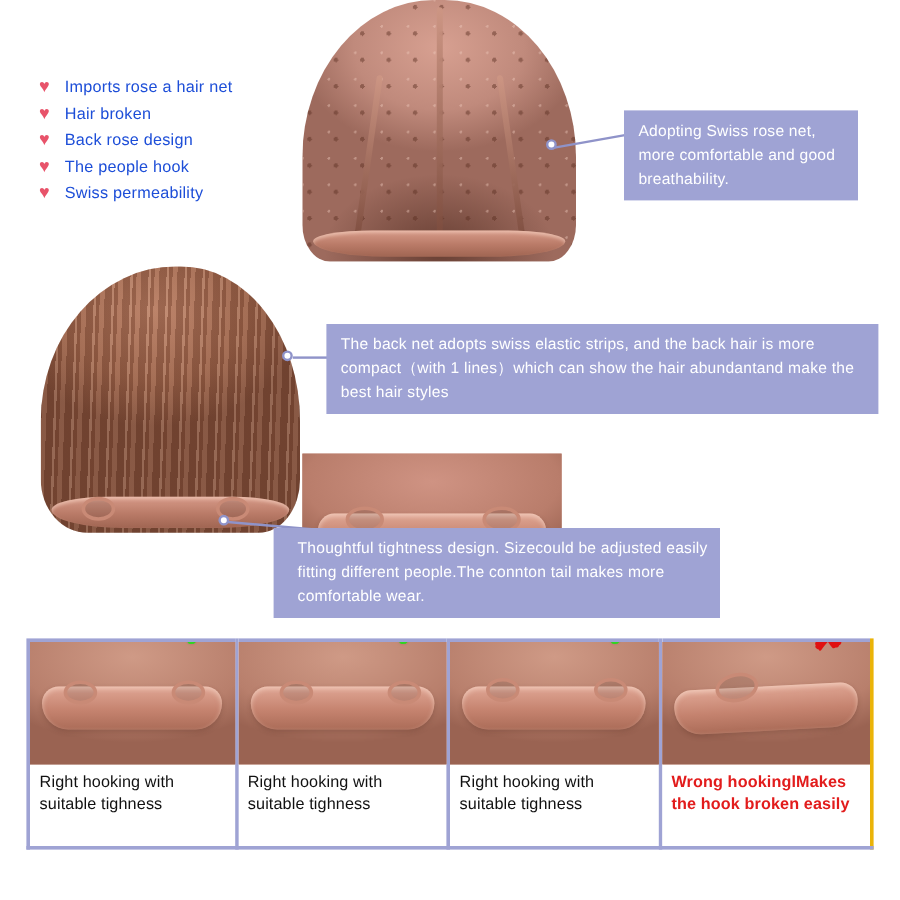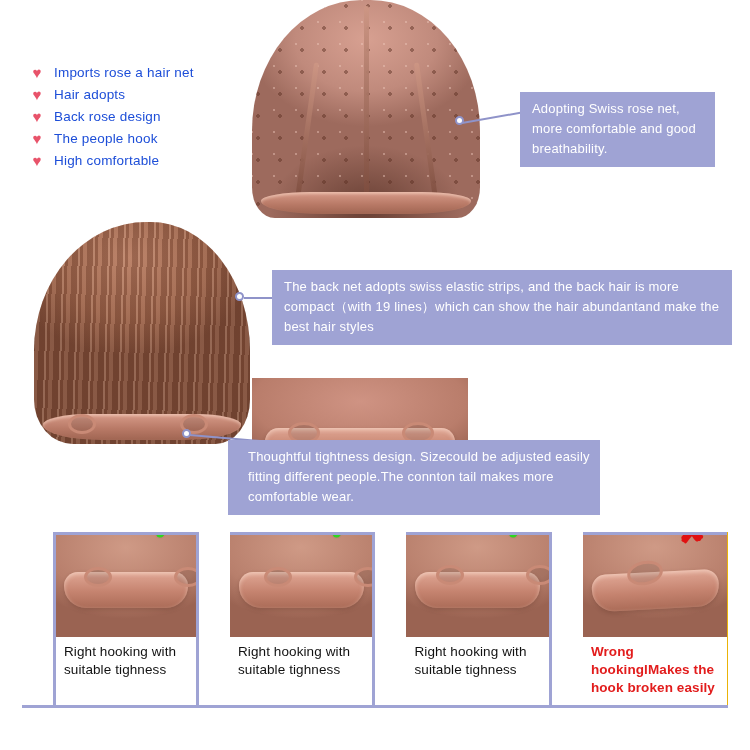--- a/index.html
+++ b/index.html
@@ -177,21 +177,20 @@
     height: 176px;
     display: flex;
     gap: 0;
   }
   .cmp-cell {
     width: 176.5px;
     box-sizing: border-box;
     border-right: 3px solid #9fa3d4;
     position: relative;
     background: #ffffff;
-    margin-left: 31px;
   }
   .cmp-cell:first-child { border-left: 3px solid #9fa3d4; }
   .cmp-photo {
     position: relative;
     height: 102px;
     overflow: hidden;
     background:
       radial-gradient(ellipse 80% 70% at 50% 12%, #cf9a86, #b87f6c 70%, #9a6352 100%),
       linear-gradient(180deg, #c68f7d, #a86d5a);
     border-top: 3px solid #9fa3d4;
@@ -234,50 +233,50 @@
     <div class="band-bottom" style="height:22px;"></div>
   </div>
 
   <div class="abs" id="feature-list">
     <div class="feature-row">
       <span class="heart-icon">♥</span>
       <span class="feature-label">Imports rose a hair net</span>
     </div>
     <div class="feature-row">
       <span class="heart-icon">♥</span>
-      <span class="feature-label">Hair adopts</span>
+      <span class="feature-label">Hair broken</span>
     </div>
     <div class="feature-row">
       <span class="heart-icon">♥</span>
       <span class="feature-label">Back rose design</span>
     </div>
     <div class="feature-row">
       <span class="heart-icon">♥</span>
       <span class="feature-label">The people hook</span>
     </div>
     <div class="feature-row">
       <span class="heart-icon">♥</span>
-      <span class="feature-label">High comfortable</span>
+      <span class="feature-label">Swiss permeability</span>
     </div>
   </div>
 
   <div class="abs dot" style="left:455px; top:116px;"></div>
   <div class="abs connector" style="left:462px; top:122px; width:62px; transform:rotate(-10deg);"></div>
   <div class="abs callout" id="callout-swiss-net">Adopting Swiss rose net, more comfortable and good breathability.</div>
 
   <div class="photo wig-side">
     <div class="vstripes"></div>
     <div class="band-bottom"></div>
     <div class="hook-loop" style="left:34px; bottom:10px;"></div>
     <div class="hook-loop" style="left:146px; bottom:10px;"></div>
   </div>
 
   <div class="abs dot" style="left:235px; top:292px;"></div>
   <div class="abs connector" style="left:244px; top:297px; width:30px;"></div>
-  <div class="abs callout" id="callout-back-net">The back net adopts swiss  elastic strips, and the back hair is more compact（with 19 lines）which can show the hair abundantand make the best hair styles</div>
+  <div class="abs callout" id="callout-back-net">The back net adopts swiss  elastic strips, and the back hair is more compact（with 1 lines）which can show the hair abundantand make the best hair styles</div>
 
   <div class="photo nape-photo">
     <div class="nape-strip"></div>
     <div class="hook-loop" style="left:36px; top:44px; width:26px; height:16px;"></div>
     <div class="hook-loop" style="left:150px; top:44px; width:26px; height:16px;"></div>
   </div>
 
   <div class="abs dot" style="left:182px; top:429px;"></div>
   <div class="abs connector" style="left:190px; top:434px; width:70px; transform:rotate(5deg);"></div>
   <div class="abs callout" id="callout-tightness">Thoughtful tightness design. Sizecould be adjusted easily fitting different  people.The connton tail makes more comfortable wear.</div>
@@ -307,21 +306,21 @@
     <div class="cmp-cell">
       <div class="cmp-photo">
         <div class="nape-strip"></div>
         <div class="hook-loop" style="left:30px; top:30px;"></div>
         <div class="hook-loop" style="left:120px; top:30px;"></div>
         <span class="mark check">✔</span>
       </div>
       <div class="cmp-caption">Right hooking with suitable tighness</div>
     </div>
 
-    <div class="cmp-cell" style="border-right:1px solid #eab308;">
+    <div class="cmp-cell" style="border-right:3px solid #eab308;">
       <div class="cmp-photo">
         <div class="nape-strip" style="transform:rotate(-3deg);"></div>
         <div class="hook-loop" style="left:44px; top:26px; width:30px; height:18px; transform:rotate(-12deg);"></div>
         <span class="mark cross">✘</span>
       </div>
       <div class="cmp-caption bad">Wrong hookinglMakes the hook  broken easily</div>
     </div>
 
   </div>
   <div class="strip-bottom-border"></div>

